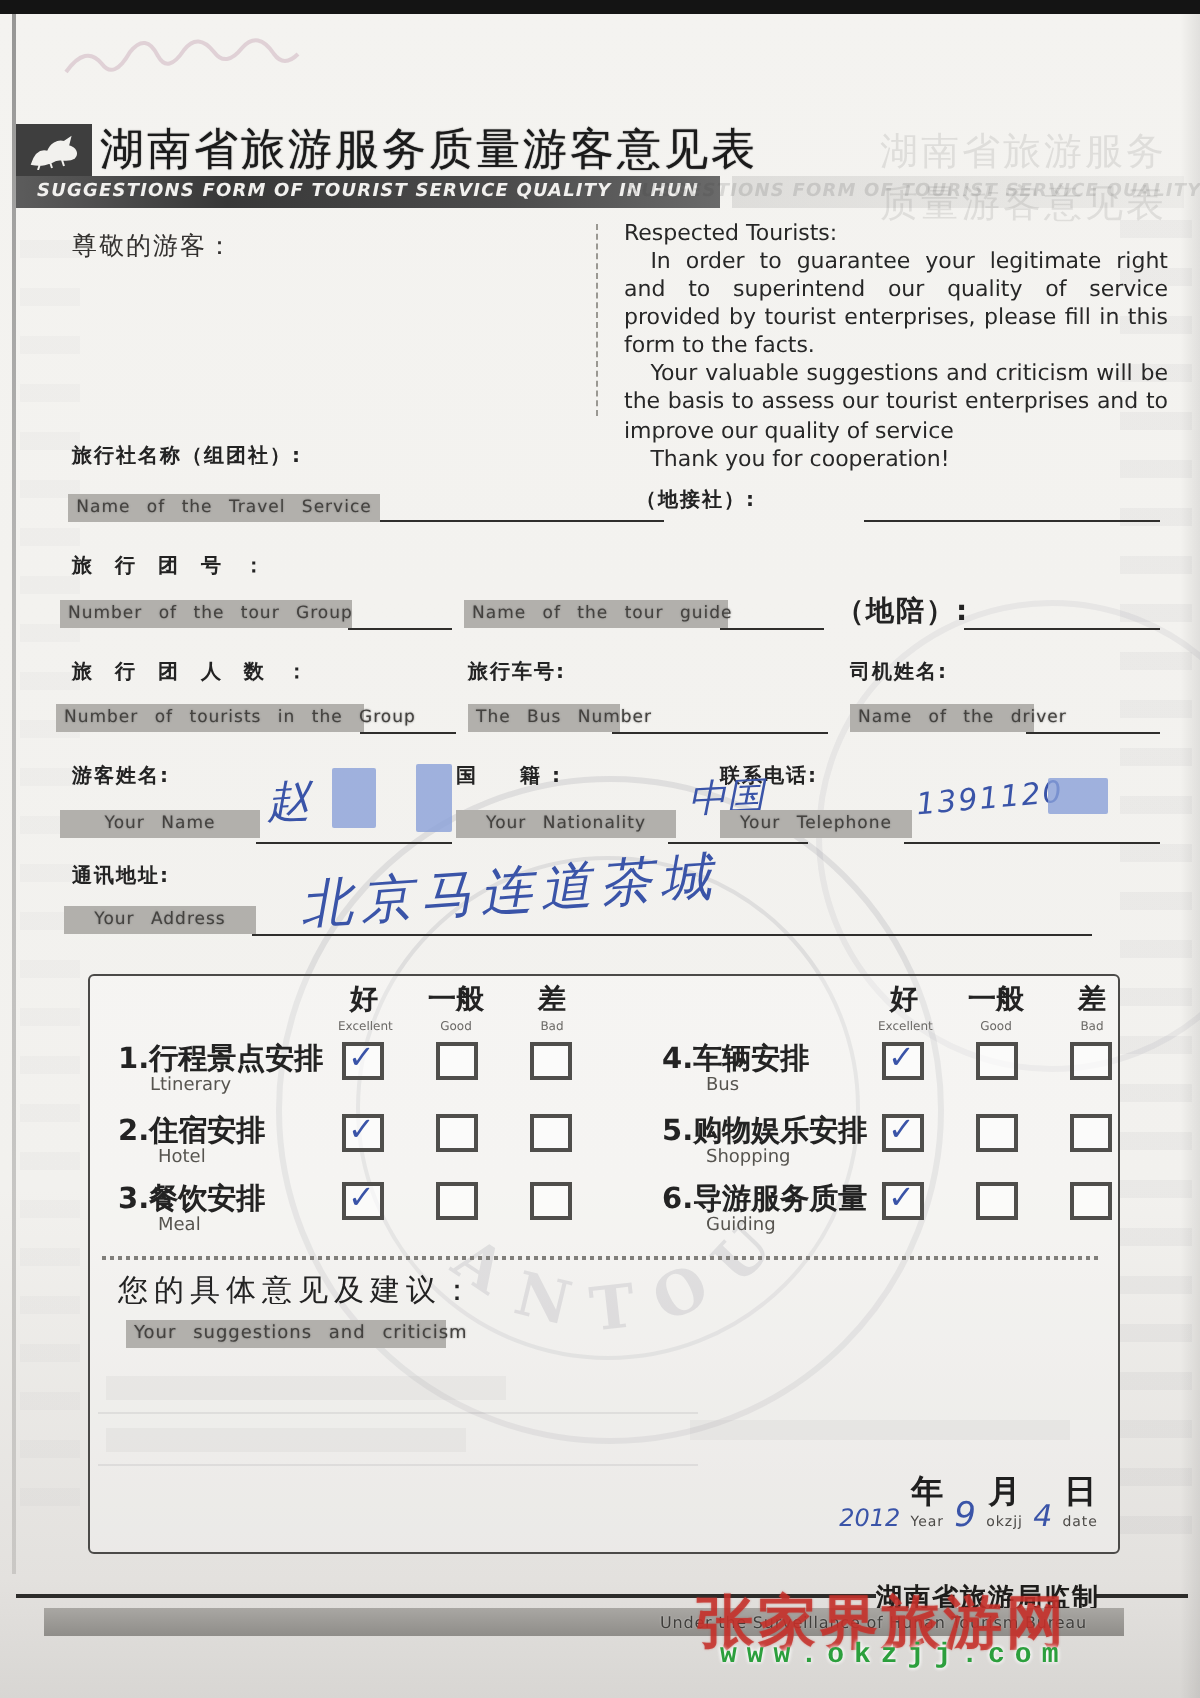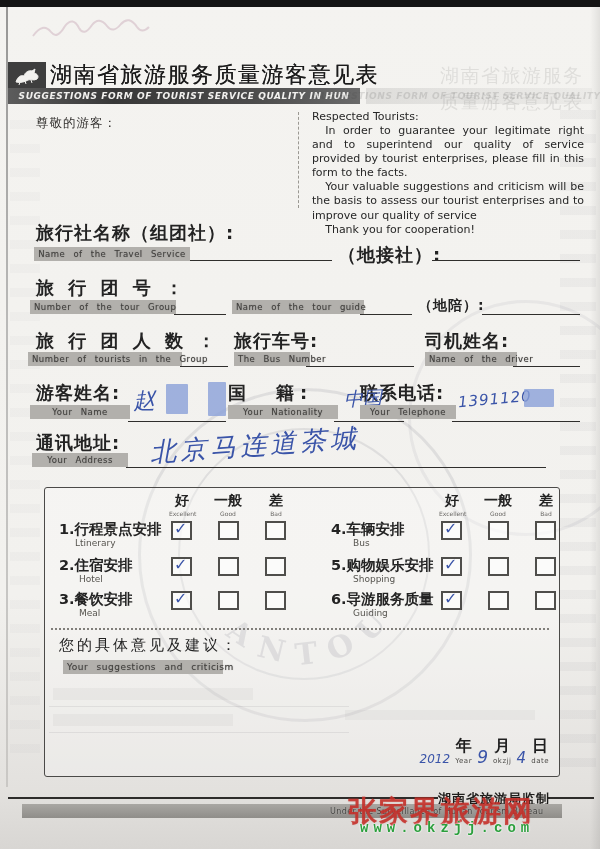--- a/index.html
+++ b/index.html
@@ -16,21 +16,21 @@
   .ghost{color:rgba(40,40,40,.10)!important;text-shadow:none;}
   .subbar{height:16px;background:linear-gradient(90deg,#5c5c5c,#383838 30%,#4c4c4c 70%,#6a6a6a);
           color:#f1f0ee;font-size:9px;font-weight:700;font-style:italic;letter-spacing:.6px;
           display:flex;align-items:center;justify-content:center;white-space:nowrap;}
   .subbar.g2{background:linear-gradient(90deg,rgba(90,90,90,.14),rgba(90,90,90,.05));color:rgba(60,60,60,.15);}
   
   .introzh{font-size:12.5px;line-height:1.75;color:#33312f;letter-spacing:1px;}
   .introen{font-size:11px;line-height:1.28;color:#272727;text-align:justify;}
   .divider{border-left:1.5px dashed #9a9892;}
   
-  .flabel{font-weight:700;font-size:18px;color:#232323;letter-spacing:1px;white-space:nowrap;}
+  .flabel{font-weight:700;font-size:10px;color:#232323;letter-spacing:1px;white-space:nowrap;}
   .gsub{display:inline-block;background:#b2b0ac;color:#44423f;font-size:8.5px;line-height:12px;
         padding:1px 4px;text-align:center;letter-spacing:.5px;word-spacing:5px;white-space:nowrap;
         text-shadow:0 0 1px #777;}
   .ul{border-bottom:1.6px solid #2f2e2c;height:17px;}
   .ink{color:#3a54a8;font-style:italic;white-space:nowrap;}
   .redact{background:rgba(138,160,216,.8);border-radius:1px;}
   
   .rbox{left:44px;top:487px;width:514px;height:288px;border:1.4px solid #4b4a48;border-radius:3px;background:rgba(255,255,255,.25);}
   .colzh{font-size:14px;font-weight:700;color:#232323;text-align:center;line-height:13px;}
   .colen{font-size:6px;color:#6b6966;text-align:center;display:block;font-weight:400;}
@@ -106,21 +106,21 @@
   <div class="abs introen" style="left:312px;top:110px;width:272px;">
     <div>Respected Tourists:</div>
     <div style="text-indent:1.2em;">In order to guarantee your legitimate right and to superintend our quality of service provided by tourist enterprises, please fill in this form to the facts.</div>
     <div style="text-indent:1.2em;">Your valuable suggestions and criticism will be the basis to assess our tourist enterprises and to improve our quality of service</div>
     <div style="text-indent:1.2em;">Thank you for cooperation!</div>
   </div>
 
   <div class="abs flabel" style="left:36px;top:221px;">旅行社名称（组团社）:</div>
   <div class="abs gsub" style="left:34px;top:247px;width:148px;">Name of the Travel Service</div>
   <div class="abs ul" style="left:190px;top:243px;width:142px;"></div>
-  <div class="abs flabel" style="left:338px;top:243px;">（地接社）:</div>
+  <div class="abs flabel" style="left:318px;top:243px;">（地接社）:</div>
   <div class="abs ul" style="left:432px;top:243px;width:148px;"></div>
 
   <div class="abs flabel" style="left:36px;top:276px;letter-spacing:4px;">旅 行 团 号 ：</div>
   <div class="abs gsub" style="left:30px;top:300px;width:138px;">Number of the tour Group</div>
   <div class="abs ul" style="left:174px;top:297px;width:52px;"></div>
   <div class="abs gsub" style="left:232px;top:300px;width:124px;">Name of the tour guide</div>
   <div class="abs ul" style="left:360px;top:297px;width:52px;"></div>
   <div class="abs flabel" style="left:418px;top:297px;font-size:14px;">（地陪）:</div>
   <div class="abs ul" style="left:482px;top:297px;width:98px;"></div>
 

